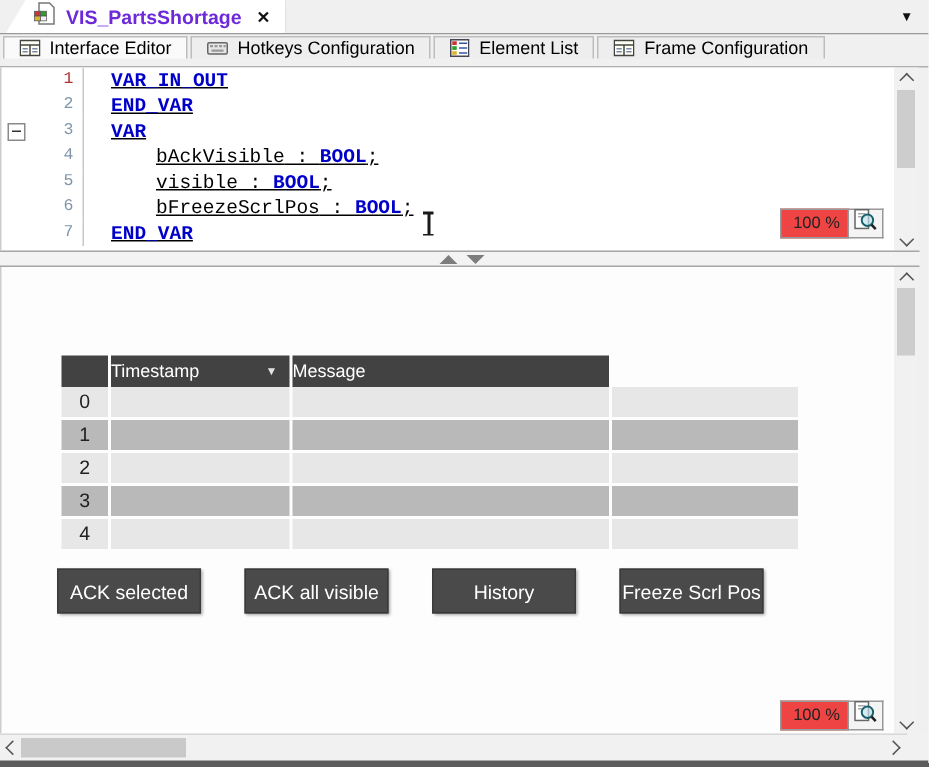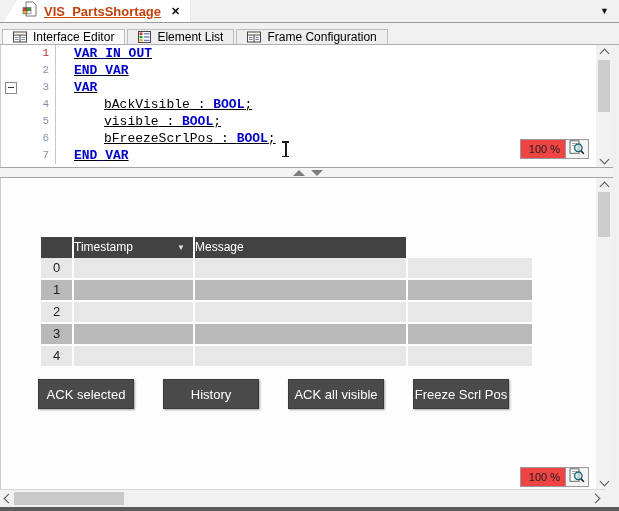--- a/index.html
+++ b/index.html
@@ -3,26 +3,26 @@
 <meta charset="utf-8">
 <style>
   html,body{margin:0;padding:0;}
   body{width:619px;height:511px;font-family:"Liberation Sans",sans-serif;background:#f0f0f0;position:relative;overflow:hidden;}
   #root{position:absolute;inset:0;background:#f0f0f0;}
 
   
   .doc-strip{position:absolute;left:0;top:0;width:619px;height:22px;background:#f0f0f0;border-bottom:1px solid #9a9a9a;}
   .doctab{position:absolute;left:4px;top:0;height:22px;background:#fff;clip-path:polygon(13px 0,100% 0,100% 100%,0 100%);
           display:flex;align-items:center;gap:6px;padding:0 10px 0 18px;filter:drop-shadow(0 0 1px #808080);}
-  .doctab .title{font-weight:bold;font-size:13px;color:#c2410c;text-decoration:underline;}
+  .doctab .title{font-weight:bold;font-size:13px;color:#6d28d9;}
   .doctab .close{font-size:11px;font-weight:bold;color:#111;margin-left:4px;cursor:default;}
   .tab-dd{position:absolute;right:10px;top:7px;font-size:9px;color:#111;line-height:9px;}
 
   
-  .etab-strip{position:absolute;left:0;top:23px;width:619px;height:21px;background:#f0f0f0;border-bottom:1px solid #b0b0b0;display:flex;align-items:flex-end;}
+  .etab-strip{position:absolute;left:0;top:23px;width:619px;height:21px;background:#f0f0f0;border-bottom:1px solid #b0b0b0;display:flex;align-items:flex-start;}
   .etab{display:flex;align-items:center;gap:6px;padding:0 10px;margin:1px 0 0 2px;font-size:12px;color:#000;
         border:1px solid #bdbdbd;border-bottom:none;background:#eeeeee;white-space:nowrap;}
   .etab.active{background:#fafafa;}
   .etab svg{display:block;}
 
   
   .code-pane{position:absolute;left:0;top:45px;width:596px;height:122px;background:#fff;border-left:1px solid #cccccc;overflow:hidden;}
   .code-line{display:flex;height:17px;line-height:17px;font-family:"Liberation Mono","DejaVu Sans Mono",monospace;font-size:13px;}
   .fold{width:18px;position:relative;}
   .fold .fbox{position:absolute;left:4px;top:3px;width:10px;height:10px;border:1px solid #8a8a8a;background:#fff;}
@@ -125,20 +125,33 @@
             <line x1="2" y1="6.5" x2="5.5" y2="6.5" stroke="#7788aa"></line>
             <line x1="8.5" y1="6.5" x2="12" y2="6.5" stroke="#7788aa"></line>
             <line x1="2" y1="8.5" x2="5.5" y2="8.5" stroke="#7788aa"></line>
             <line x1="8.5" y1="8.5" x2="12" y2="8.5" stroke="#7788aa"></line>
           </svg>
         </span>
         <span>Interface Editor</span>
       </div>
       <div class="etab">
         <span>
+          <svg width="14" height="12" viewBox="0 0 14 12">
+            <rect x="0.5" y="2.5" width="13" height="7.5" rx="1" fill="#e6e6e6" stroke="#666"></rect>
+            <rect x="2" y="4" width="2" height="1.5" fill="#999"></rect>
+            <rect x="5" y="4" width="2" height="1.5" fill="#999"></rect>
+            <rect x="8" y="4" width="2" height="1.5" fill="#999"></rect>
+            <rect x="11" y="4" width="1.5" height="1.5" fill="#999"></rect>
+            <rect x="3" y="7" width="8" height="1.5" fill="#999"></rect>
+          </svg>
+        </span>
+        <span>Hotkeys Configuration</span>
+      </div>
+      <div class="etab">
+        <span>
           <svg width="13" height="12" viewBox="0 0 13 12">
             <rect x="0.5" y="0.5" width="12" height="11" fill="#fff" stroke="#445"></rect>
             <rect x="1.5" y="1.5" width="3" height="2.5" fill="#cc3333"></rect>
             <rect x="1.5" y="4.8" width="3" height="2.5" fill="#2f9e2f"></rect>
             <rect x="1.5" y="8.1" width="3" height="2.5" fill="#d9b52e"></rect>
             <line x1="6" y1="2.8" x2="11.5" y2="2.8" stroke="#3355aa"></line>
             <line x1="6" y1="6" x2="11.5" y2="6" stroke="#3355aa"></line>
             <line x1="6" y1="9.3" x2="11.5" y2="9.3" stroke="#3355aa"></line>
           </svg>
         </span>
@@ -272,22 +285,22 @@
           <div class="trow light">
             <div class="tcell c0">4</div>
             <div class="tcell c1"></div>
             <div class="tcell c2"></div>
             <div class="tcell c3"></div>
           </div>
         </div>
     </div>
     <div class="btn-row" id="btn-row">
         <div class="viz-btn">ACK selected</div>
+        <div class="viz-btn">ACK all visible</div>
         <div class="viz-btn">History</div>
-        <div class="viz-btn">ACK all visible</div>
         <div class="viz-btn">Freeze Scrl Pos</div>
       </div>
   </div>
 
   <div class="zoom-ctl zc-lower">
     <div class="zoom-box">100 %</div>
     <div class="zoom-mag">
         <span class="mag-slot"><svg width="16" height="15" viewBox="0 0 16 15">
             <rect x="1" y="0.8" width="9" height="12.5" fill="#fff" stroke="#666"></rect>
             <line x1="3" y1="3.5" x2="8" y2="3.5" stroke="#aaa"></line>

